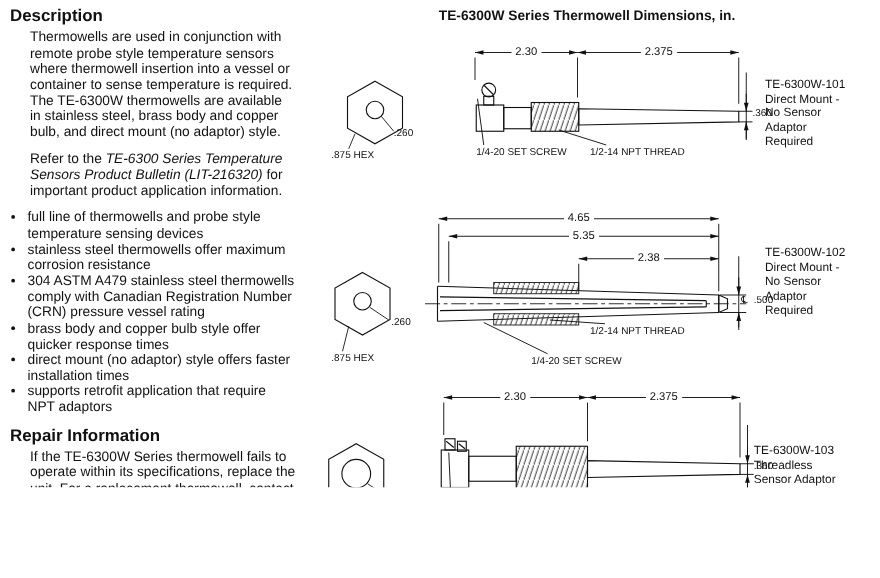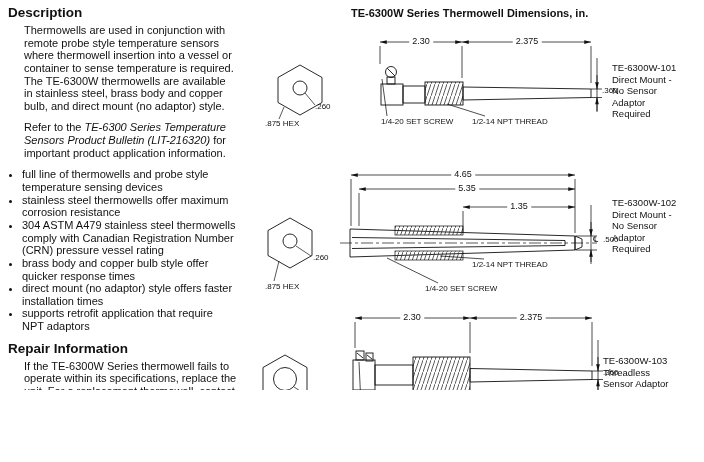--- a/index.html
+++ b/index.html
@@ -162,21 +162,21 @@
     <span class="lbl" style="left:146px; top:117px;">1/4-20 SET SCREW</span>
     <span class="lbl" style="left:237px; top:117px;">1/2-14 NPT THREAD</span>
     <div class="model" style="left:377px; top:62px;">TE-6300W-101
 Direct Mount -
 No Sensor
 Adaptor
 Required</div>
 
     <span class="dim" style="left:228px; top:169px;">4.65</span>
     <span class="dim" style="left:232px; top:183px;">5.35</span>
-    <span class="dim" style="left:284px; top:201px;">1.35</span>
+    <span class="dim" style="left:284px; top:201px;">2.38</span>
     <span class="lbl" style="left:78px; top:253px;">.260</span>
     <span class="lbl" style="left:30px; top:282px;">.875 HEX</span>
     <span class="lbl" style="left:358px; top:235px;">℄</span>
     <span class="lbl" style="left:368px; top:235px;">.500</span>
     <span class="lbl" style="left:237px; top:260px;">1/2-14 NPT THREAD</span>
     <span class="lbl" style="left:190px; top:284px;">1/4-20 SET SCREW</span>
     <div class="model" style="left:377px; top:197px;">TE-6300W-102
 Direct Mount -
 No Sensor
 Adaptor

